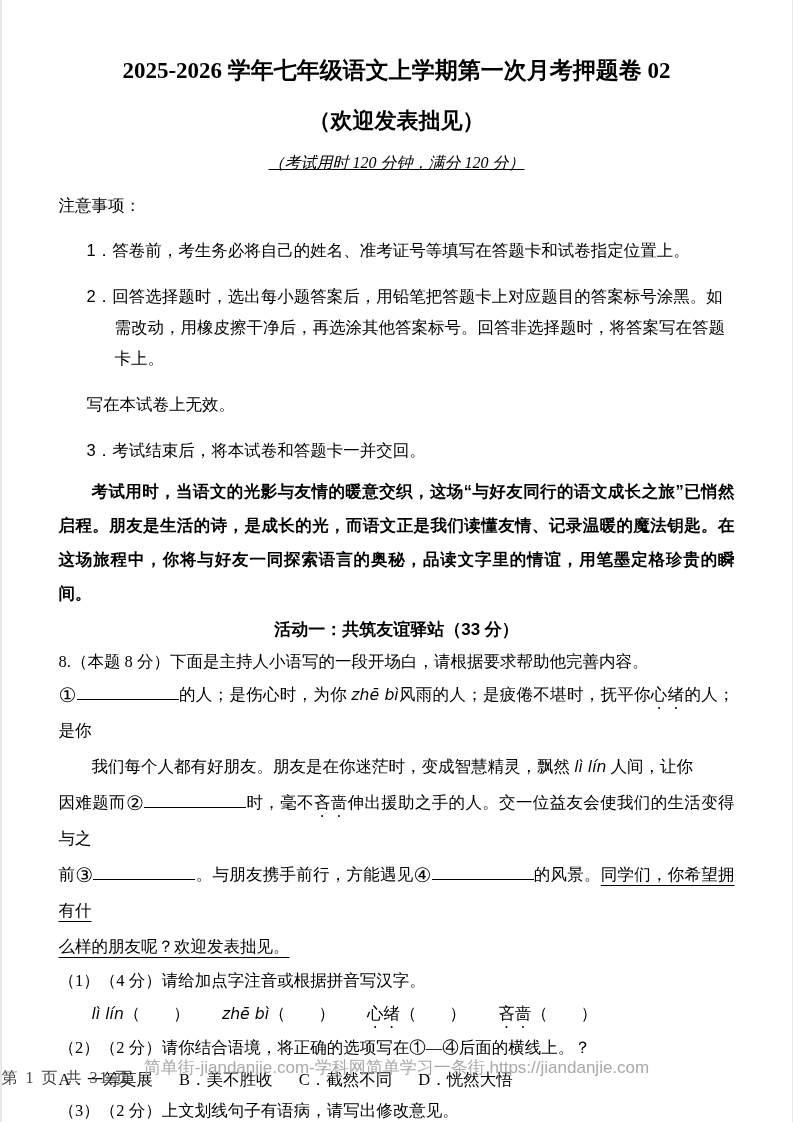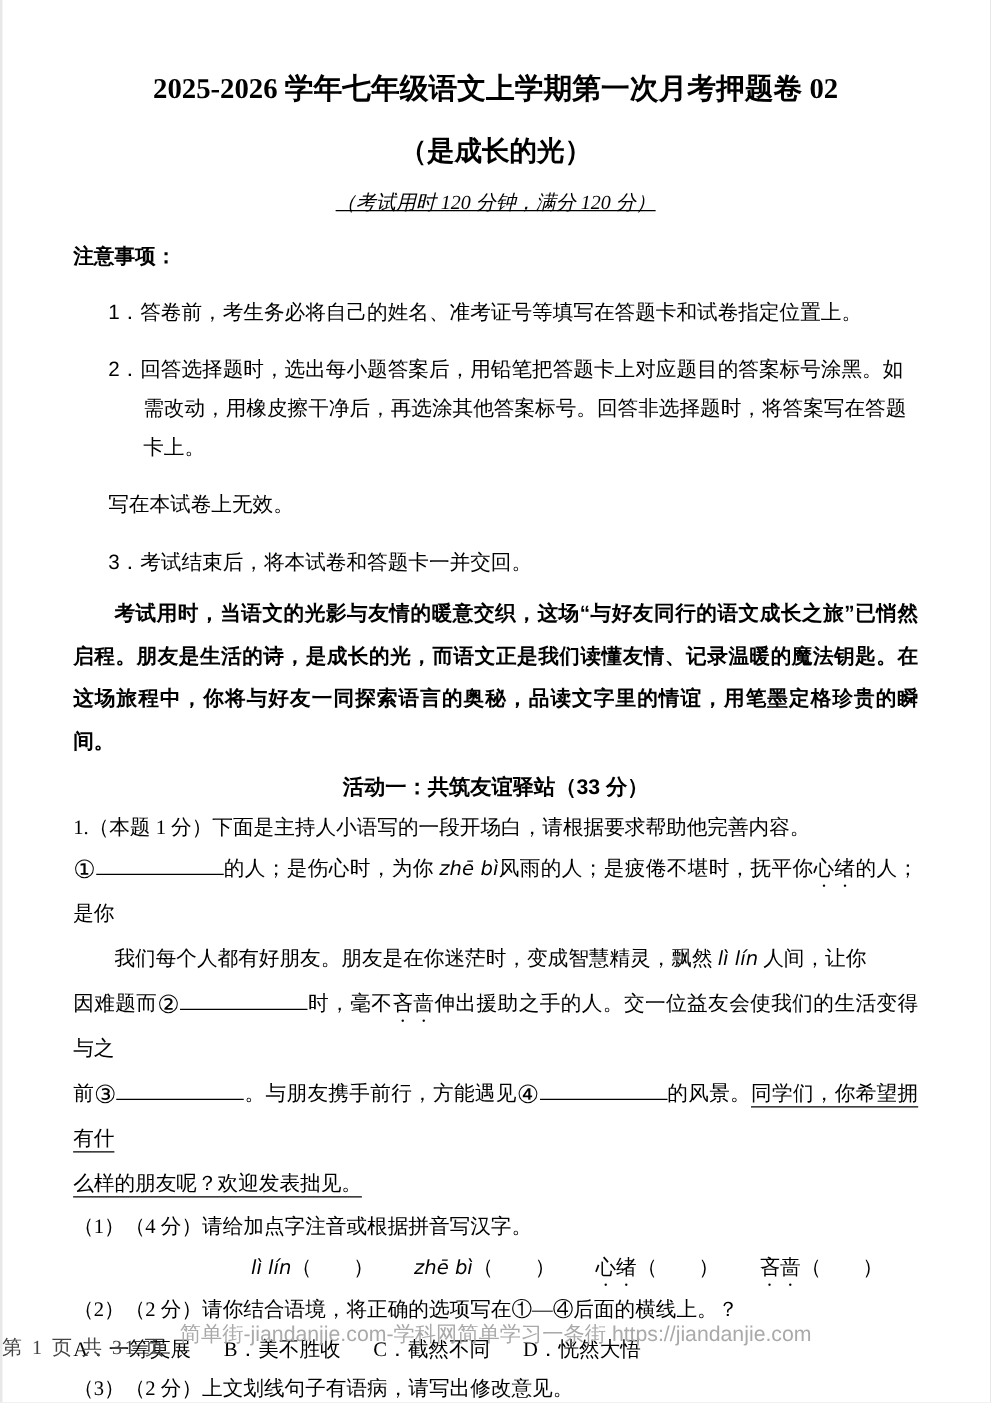--- a/index.html
+++ b/index.html
@@ -6,29 +6,29 @@
   .page {
     width:790px; height:1122px; margin:0 auto; background:#ffffff; color:#000;
     font-family:"Liberation Serif","DejaVu Serif",serif;
     font-size:16.5px; position:relative; box-sizing:border-box;
     padding:56px 57px 0 57px; overflow:hidden;
   }
   .paper-title { font-size:23px; font-weight:700; line-height:30px; margin:0 0 20px 0; text-align:center; }
   .paper-subtitle { font-size:22px; font-weight:700; line-height:30px; margin:0 0 16px 0; text-align:center; }
   .exam-info { font-size:16px; line-height:22px; margin:0 0 12px 0; text-align:center; font-style:italic;text-decoration:underline; }
   .sans { font-family:"Liberation Sans","DejaVu Sans",sans-serif; }
-  .notice-heading { font-weight:700; line-height:30px; font-size:16.5px;margin-top:16px; }
+  .notice-heading { font-weight:400; line-height:30px; font-size:16.5px;margin-top:16px; }
   .notice-line { line-height:31px; font-size:16.5px; }
   .ind1 { padding-left:28px;margin-top:15px; }
   .ind2 { padding-left:56px; }
   .intro { font-weight:700; text-align:justify; text-indent:2em; line-height:34px; margin-top:8px; font-size:16.5px; }
   .activity-heading { font-weight:700; text-align:center; line-height:32px; margin-top:4px; font-size:17px; }
   .stem { line-height:31px; text-align:justify; }
   .stem-lg { line-height:32px; text-align:justify; }
-  .kai { font-size:16.5px;text-align:right; }
+  .kai { font-size:16.5px; }
   .speech-line { line-height:36px; text-align:justify; }
   .t-ind { text-indent:2em; }
   .py { font-style:italic; font-family:"DejaVu Sans",sans-serif; font-size:0.95em; }
   .blank { display:inline-block; width:102px; height:15px; border-bottom:1.5px solid #000; }
   .cnum { font-size:20px; line-height:1; vertical-align:-2px; }
   .ul { text-decoration:underline; text-underline-offset:5px; }
   .dot {
     -webkit-text-emphasis:filled dot; -webkit-text-emphasis-position:under right;
     text-emphasis:filled dot; text-emphasis-position:under right;
   }
@@ -45,37 +45,37 @@
     position:absolute; left:0; right:0; top:1068px; text-align:left;
     color:#444; font-size:16px; z-index:1; letter-spacing:2px;
   }
 </style>
 </head>
 <body>
 
 <div class="page">
 
   <h1 class="paper-title">2025-2026 学年七年级语文上学期第一次月考押题卷 02</h1>
-  <div class="paper-subtitle">（是成长的光）</div>
+  <div class="paper-subtitle">（欢迎发表拙见）</div>
   <div class="exam-info">（考试用时 120 分钟，满分 120 分）</div>
 
   <div class="sans">
     <div class="notice-heading">注意事项：</div>
     <div class="notice-line ind1">1．答卷前，考生务必将自己的姓名、准考证号等填写在答题卡和试卷指定位置上。</div>
     <div class="notice-line ind1">2．回答选择题时，选出每小题答案后，用铅笔把答题卡上对应题目的答案标号涂黑。如</div>
     <div class="notice-line ind2">需改动，用橡皮擦干净后，再选涂其他答案标号。回答非选择题时，将答案写在答题卡上。</div>
     <div class="notice-line ind1">写在本试卷上无效。</div>
     <div class="notice-line ind1">3．考试结束后，将本试卷和答题卡一并交回。</div>
   </div>
 
   <p class="intro sans" style="margin:8px 0 0 0;">考试用时，当语文的光影与友情的暖意交织，这场“与好友同行的语文成长之旅”已悄然启程。朋友是生活的诗，是成长的光，而语文正是我们读懂友情、记录温暖的魔法钥匙。在这场旅程中，你将与好友一同探索语言的奥秘，品读文字里的情谊，用笔墨定格珍贵的瞬间。</p>
 
   <div class="activity-heading sans">活动一：共筑友谊驿站（33 分）</div>
 
-  <div class="stem">1.（本题 1 分）下面是主持人小语写的一段开场白，请根据要求帮助他完善内容。</div>
+  <div class="stem">8.（本题 8 分）下面是主持人小语写的一段开场白，请根据要求帮助他完善内容。</div>
 
   <div class="speech-line kai">
     <span class="cnum">①</span><span class="blank"></span><span>的人；是伤心时，为你 </span><span class="py">zhē bì</span><span>风雨的人；是疲倦不堪时，抚平你</span><span class="dot">心绪</span><span>的人；是你</span>
   </div>
 
   <div class="speech-line t-ind kai">
     <span>我们每个人都有好朋友。朋友是在你迷茫时，变成智慧精灵，飘然 </span><span class="py">lì lín</span><span> 人间，让你</span>
   </div>
 
   <div class="speech-line kai">

